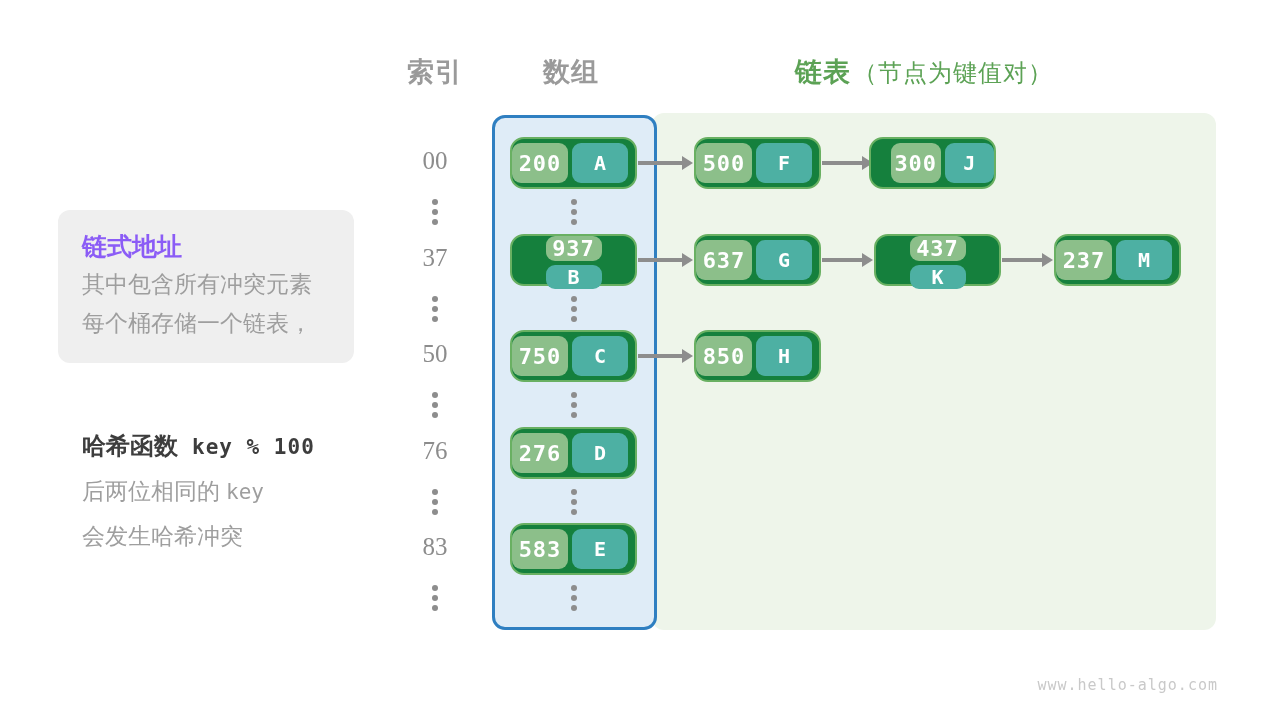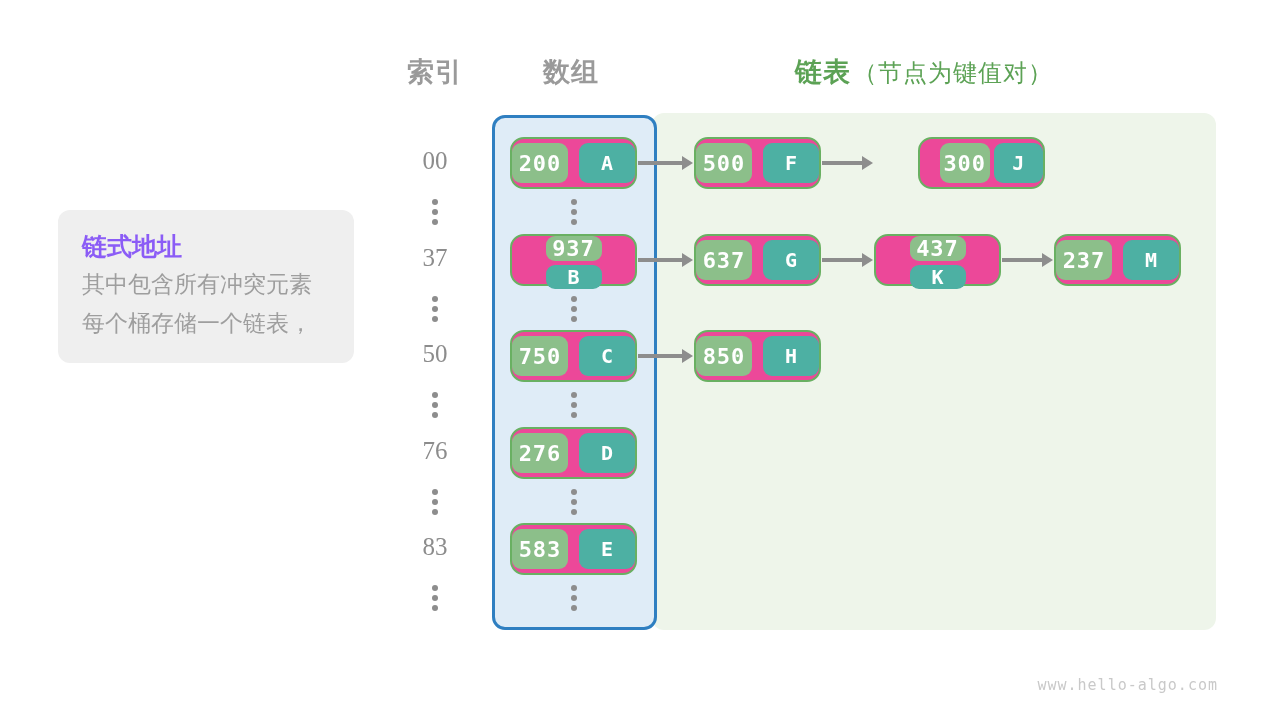--- a/index.html
+++ b/index.html
@@ -48,22 +48,22 @@
 
   
   .idx{
     position:absolute;width:62px;text-align:center;font-size:25px;color:#8c8c8c;
     font-family:Liberation Serif, serif;white-space:nowrap;
   }
 
   
   .pair{
     position:absolute;width:127px;height:52px;box-sizing:border-box;
-    background:#ec4899;border:2px solid #69b062;border-radius:14px;
-    display:flex;align-items:center;justify-content:space-between;gap:4px;
+    background:#15803d;border:2px solid #69b062;border-radius:14px;
+    display:flex;align-items:center;justify-content:flex-start;gap:4px;
   }
   .cell{
     width:56px;height:40px;border-radius:9px;display:flex;align-items:center;justify-content:center;
     color:#ffffff;font-family:"DejaVu Sans Mono","Liberation Mono",monospace;font-weight:600;
   }
   .cell.key{background:#8cbf8a;font-size:22px;letter-spacing:1px;}
   .cell.val{background:#4db0a3;font-size:20px;}
 
   
   .arrow{position:absolute;height:16px;}
@@ -94,37 +94,46 @@
   <div id="hdr-list" class="col-header">
     <span>链表</span><span class="note">（节点为键值对）</span>
   </div>
 
   <div id="info-card">
     <div class="title">链式地址</div>
     <div class="line">其中包含所有冲突元素</div>
     <div class="line">每个桶存储一个链表，</div>
   </div>
 
+  <div id="hash-note">
+    <div class="head">
+      <span class="t">哈希函数</span><span class="f mono">key % 100</span>
+    </div>
+    <div class="line">
+      <span>后两位相同的</span><span class="k mono">key</span>
+    </div>
+    <div class="line">会发生哈希冲突</div>
+  </div>
 
   <div id="list-panel"></div>
   <div id="array-panel"></div>
 
   <div id="diagram">
       <div class="idx" style="left: 404px; top: 147px;">00</div>
       <div class="pair" style="left: 510px; top: 137px;">
         <div class="cell key">200</div>
         <div class="cell val">A</div>
       </div>
       <div class="arrow" style="left: 638px; top: 155px; width: 55px;"></div>
       <div class="pair" style="left: 694px; top: 137px;">
         <div class="cell key">500</div>
         <div class="cell val">F</div>
       </div>
       <div class="arrow" style="left: 822px; top: 155px; width: 51px;"></div>
-      <div class="pair" style="left: 918px; top: 137px; padding-left: 20px;">
+      <div class="pair" style="left: 869px; top: 137px; padding-left: 20px;">
         <div class="cell key">300</div>
         <div class="cell val">J</div>
       </div>
       <div class="vdots" style="left: 432px; top: 199px;">
         <div class="dot"></div>
         <div class="dot"></div>
         <div class="dot"></div>
       </div>
       <div class="vdots" style="left: 571px; top: 199px;">
         <div class="dot"></div>

